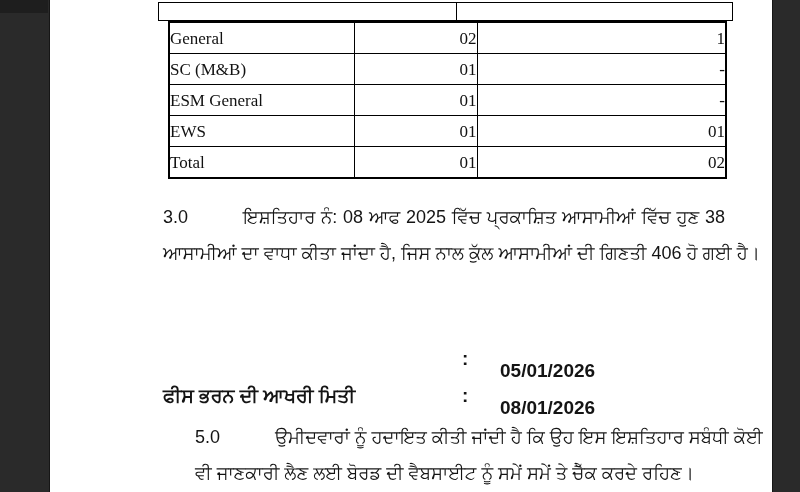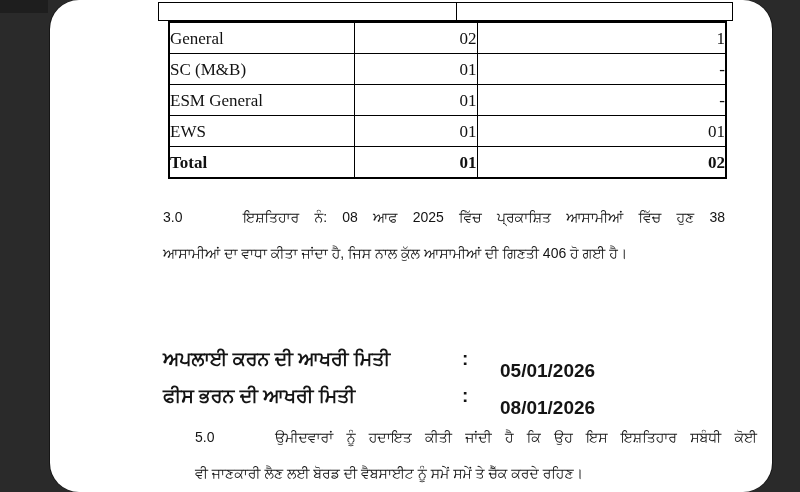--- a/index.html
+++ b/index.html
@@ -23,21 +23,20 @@
     width: 48px; height: 13px;
     background: #1e1e1e;
   }
   .page {
     position: absolute;
     left: 50px; top: 0;
     width: 722px; height: 492px;
     background: #ffffff;
     overflow: hidden;
     box-shadow: -1px 0 0 #161616, 1px 0 0 #161616;
-    border-radius: 29px;
   }
   
   .sliver-row {
     position: absolute;
     left: 108px; top: 2px;
     width: 575px; height: 19px;
     border: 1px solid #000;
     border-bottom: 1px solid #000;
     background: #fff;
     box-sizing: border-box;
@@ -67,27 +66,27 @@
     overflow: hidden;
   }
   table.vacancy-table {
     border: 2px solid #000;
   }
   table.vacancy-table tr:last-child td {
     border-bottom: 2px solid #000;
   }
   td.cat { padding-left: 9px; text-align: left; }
   td.num { text-align: right; }
-  tr.total-row td { font-weight: bold; }
+  tr.total-row td { font-weight: normal; }
 
   .para {
     position: absolute;
     left: 113px;
     width: 562px;
-    font-size: 14px;
+    font-size: 18px;
     line-height: 36px;
     color: #141414;
     font-family: "Liberation Sans", sans-serif;
   }
   .pline {
     white-space: nowrap;
     text-align: left;
   }
   .pline.just {
     text-align: justify;
@@ -165,21 +164,20 @@
       </tbody>
     </table>
 
     <div class="para" id="para3">
       <div class="pline just"><span class="pnum">3.0</span><span>ਇਸ਼ਤਿਹਾਰ ਨੰ: 08 ਆਫ 2025 ਵਿੱਚ ਪ੍ਰਕਾਸ਼ਿਤ ਆਸਾਮੀਆਂ ਵਿੱਚ ਹੁਣ 38</span></div>
       <div class="pline">ਆਸਾਮੀਆਂ ਦਾ ਵਾਧਾ ਕੀਤਾ ਜਾਂਦਾ ਹੈ, ਜਿਸ ਨਾਲ ਕੁੱਲ ਆਸਾਮੀਆਂ ਦੀ ਗਿਣਤੀ 406 ਹੋ ਗਈ ਹੈ।</div>
     </div>
 
 
     <div class="date-line" id="dateline1">
-      <span class="dlabel">ਅਪਲਾਈ ਕਰਨ ਦੀ ਆਖਰੀ ਮਿਤੀ</span>
       <span class="dcolon">:</span>
       <span class="dvalue">05/01/2026</span>
     </div>
     <div class="date-line" id="dateline2">
       <span class="dlabel">ਫੀਸ ਭਰਨ ਦੀ ਆਖਰੀ ਮਿਤੀ</span>
       <span class="dcolon">:</span>
       <span class="dvalue">08/01/2026</span>
     </div>
 
     <div class="para" id="para5">

